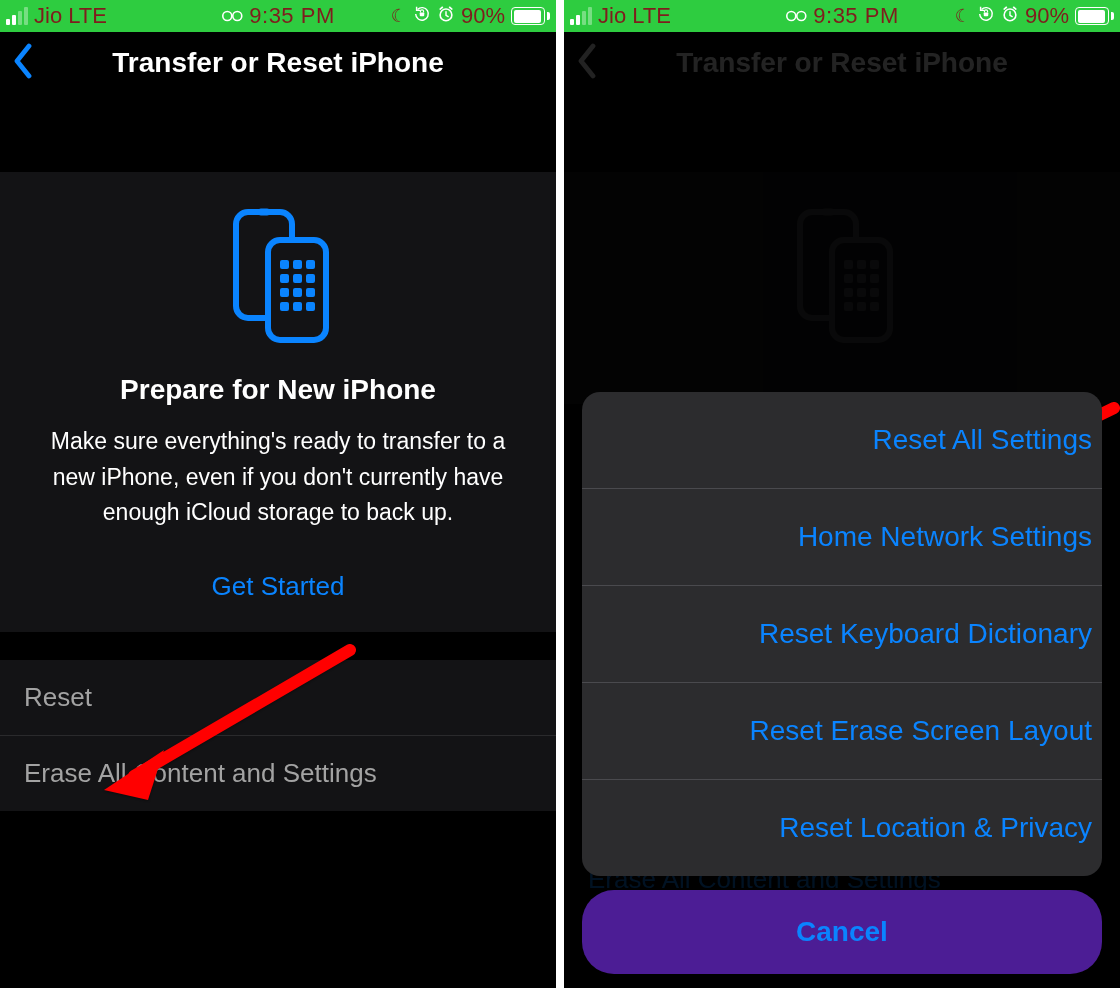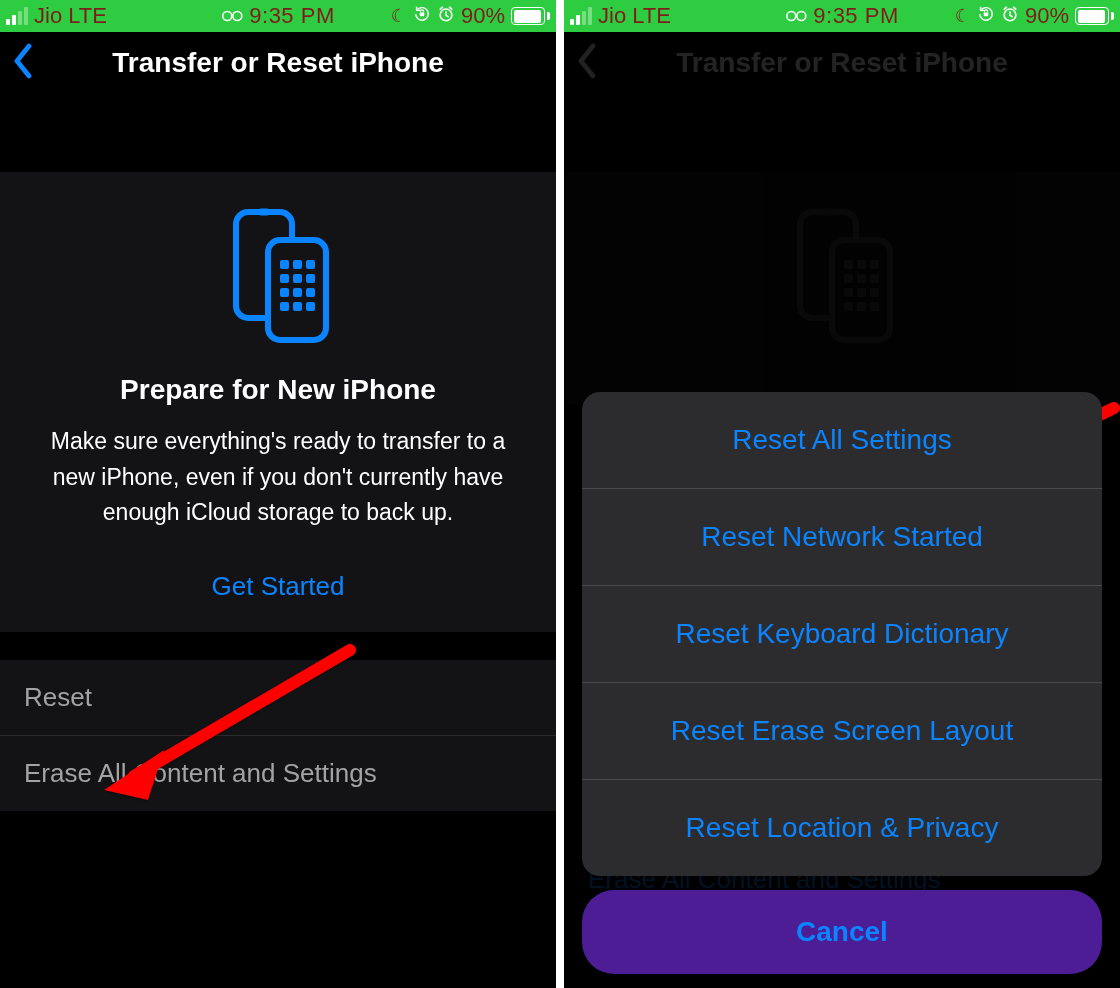--- a/index.html
+++ b/index.html
@@ -146,20 +146,21 @@
   .sheet-option {
     display: block;
     width: 100%;
     background: none;
     border: none;
     color: #0a84ff;
     font-size: 28px;
     padding: 32px 10px;
     border-bottom: 0.5px solid rgba(120,120,128,0.4);
     cursor: pointer;
+    text-align: right;
   }
   .sheet-option:last-child { border-bottom: none; }
   .sheet-cancel {
     background: #4c1d95;
     border-radius: 32px;
     text-align: center;
   }
   .sheet-cancel button {
     background: none;
     border: none;
@@ -374,21 +375,21 @@
       </div>
     </div>
 
     <span class="under-item" style="top:864px">Erase All Content and Settings</span>
 
     <div class="dim-layer" style="top:32px"></div>
 
     <div class="action-sheet">
       <div class="sheet-group">
         <button class="sheet-option">Reset All Settings</button>
-        <button class="sheet-option">Reset Network Started</button>
+        <button class="sheet-option">Home Network Settings</button>
         <button class="sheet-option">Reset Keyboard Dictionary</button>
         <button class="sheet-option">Reset Erase Screen Layout</button>
         <button class="sheet-option">Reset Location &amp; Privacy</button>
       </div>
       <div class="sheet-cancel">
         <button>Cancel</button>
       </div>
     </div>
 
     <svg class="arrow" style="left:300px;top:400px" width="260" height="140" viewBox="0 0 260 140">

